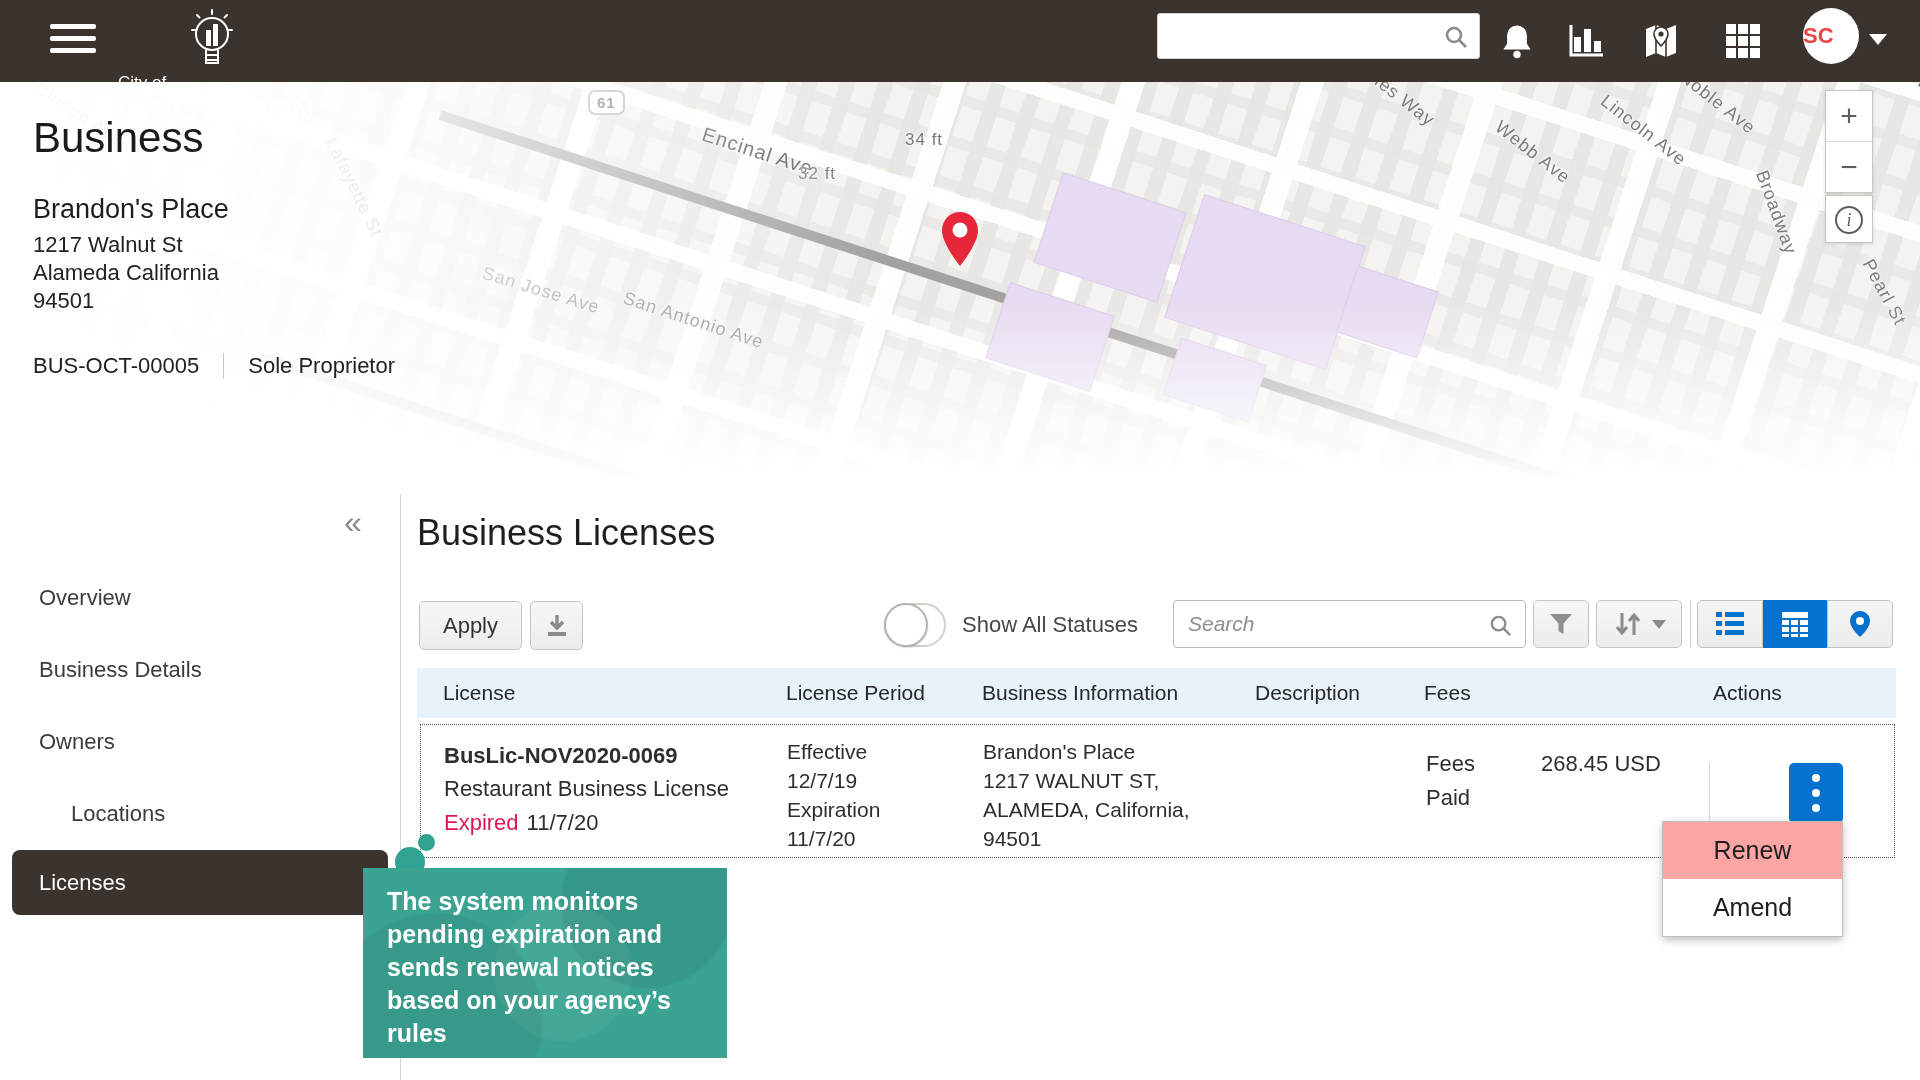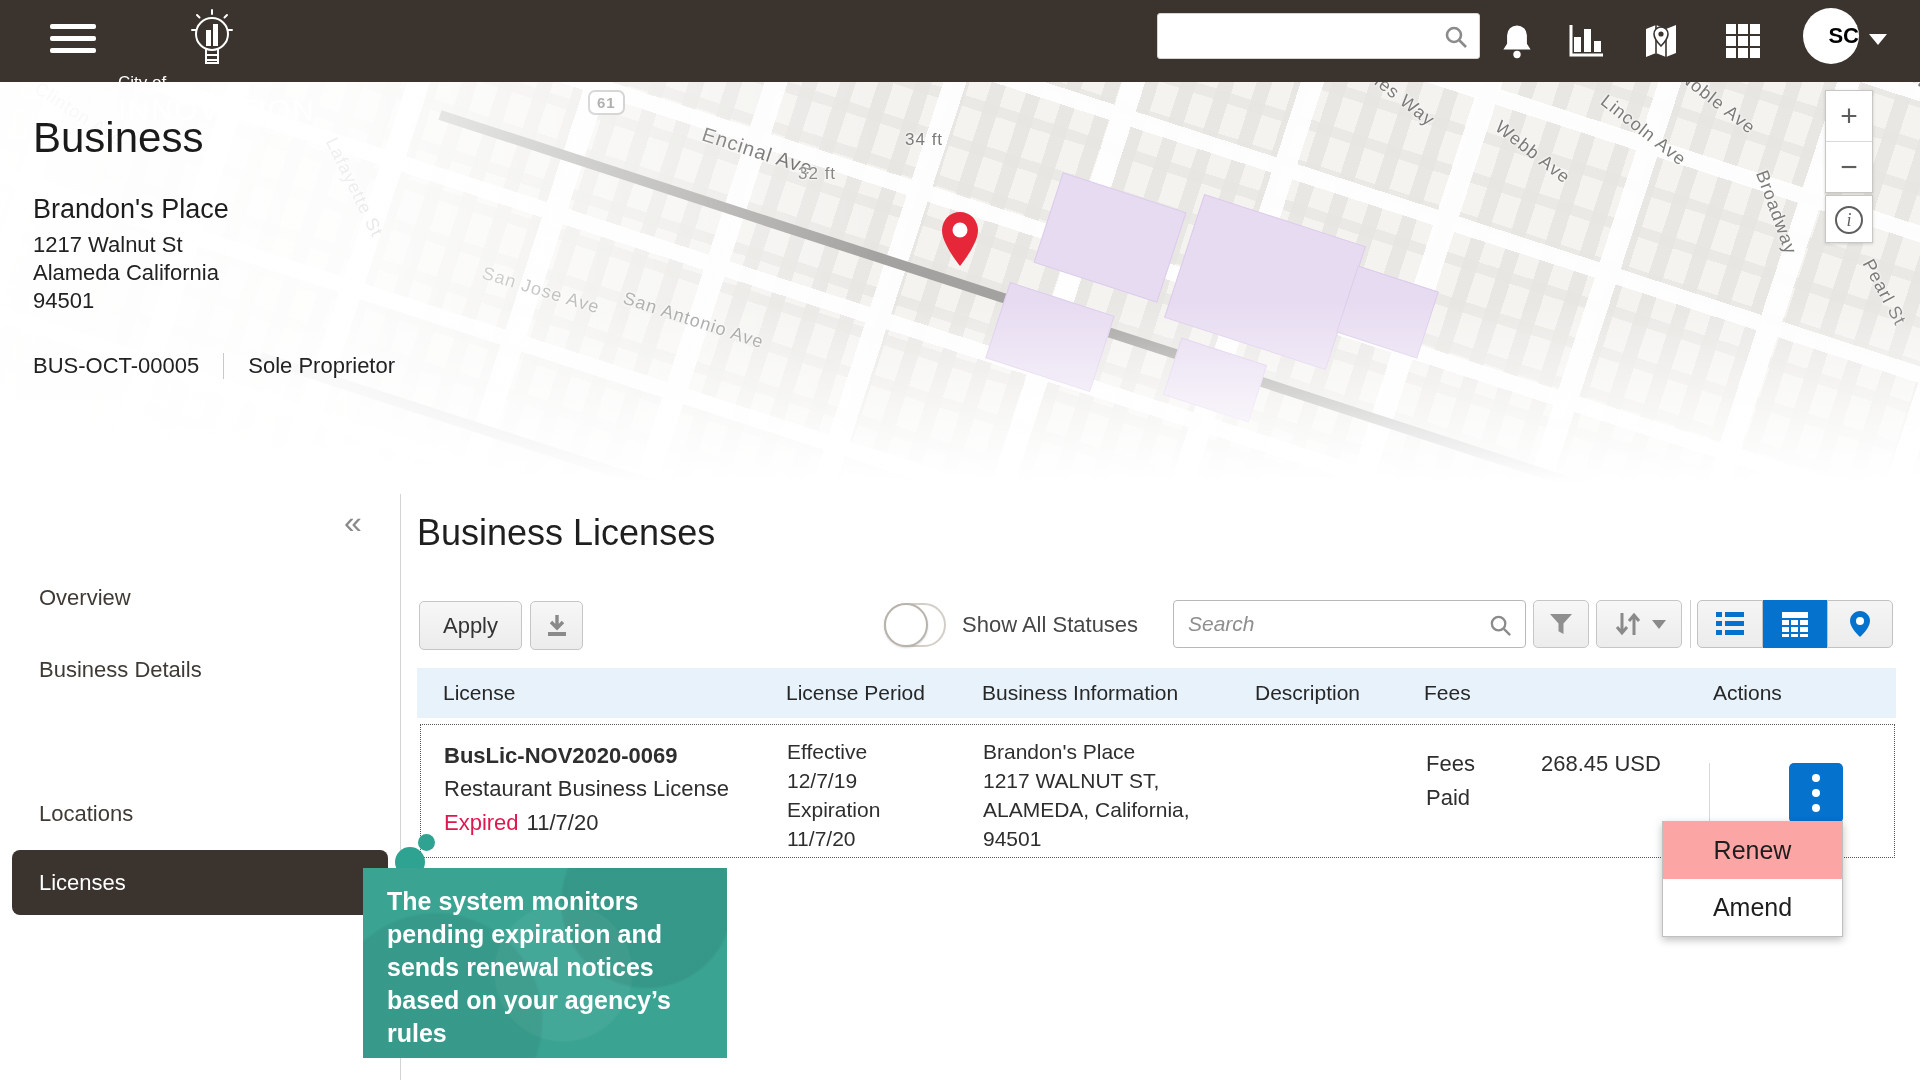--- a/index.html
+++ b/index.html
@@ -14,21 +14,21 @@
   .logo { position:absolute; left:108px; top:6px; display:flex; align-items:center; color:#fff;flex-direction:column; }
   .logo-text { margin-left:10px; line-height:1; }
   .logo-line1 { font-size:17px; margin-bottom:4px; }
   .logo-line2 { font-size:30px; letter-spacing:1.5px; font-weight:500; }
   .hd-search { position:absolute; left:1157px; top:13px; width:323px; height:46px; background:#fff;
     border:1px solid #d8d4cf; border-radius:3px; }
   .hd-search input { position:absolute; left:10px; top:0; width:270px; height:44px; border:none; outline:none; font-size:20px; }
   .hd-search .mag { position:absolute; right:10px; top:10px; }
   .hd-icon { position:absolute; top:16px; width:50px; height:50px; display:flex; align-items:center; justify-content:center; cursor:pointer; }
   .avatar { position:absolute; left:1803px; top:8px; width:56px; height:56px; border-radius:50%; background:#fff;
-    display:flex; align-items:center; justify-content:flex-end; color:#000000; font-weight:bold; font-size:22px; cursor:pointer; }
+    display:flex; align-items:center; justify-content:flex-start; color:#ef4444; font-weight:bold; font-size:22px; cursor:pointer; }
   .avatar-caret { position:absolute; left:1869px; top:34px; width:0; height:0; border-left:9px solid transparent;
     border-right:9px solid transparent; border-top:11px solid #fff; cursor:pointer; }
 
   
   .map { position:absolute; left:0; top:82px; width:1920px; height:400px; background:#f4f3f0; overflow:hidden; }
   .map-tex { position:absolute; inset:-80px; background:
     repeating-linear-gradient(108deg, rgba(219,217,213,.85) 0 15px, rgba(244,243,240,0) 15px 36px),
     repeating-linear-gradient(18deg, rgba(222,220,216,.8) 0 11px, rgba(244,243,240,0) 11px 42px); opacity:.55; }
   .map-streets { position:absolute; inset:-80px; background:
     repeating-linear-gradient(108deg, transparent 0 148px, #ffffff 148px 170px),
@@ -263,21 +263,24 @@
 
   <div class="rail-divider"></div>
   <div class="collapse">«</div>
 
   <div class="nav-item" style="top:562px;">
     <span>Overview</span>
   </div>
   <div class="nav-item" style="top:634px;">
     <span>Business Details</span>
   </div>
-  <div class="nav-item" style="top:778px;">
+  <div class="nav-item" style="top:706px;">
+    <span>Owners</span>
+  </div>
+  <div class="nav-item" style="top:778px;margin-left:32px;">
     <span>Locations</span>
   </div>
   <div class="nav-item active" style="top:850px;">
     <span>Licenses</span>
   </div>
 
   <div class="page-title">Business Licenses</div>
 
   <div class="btn-gray" style="left:419px;width:103px;">
     <span>Apply</span>

